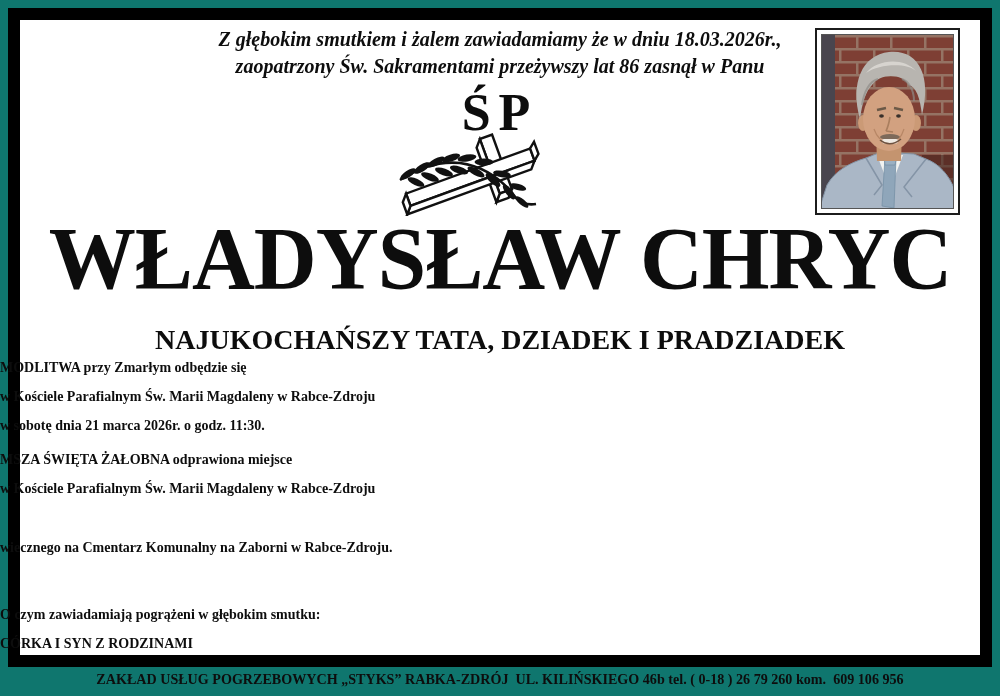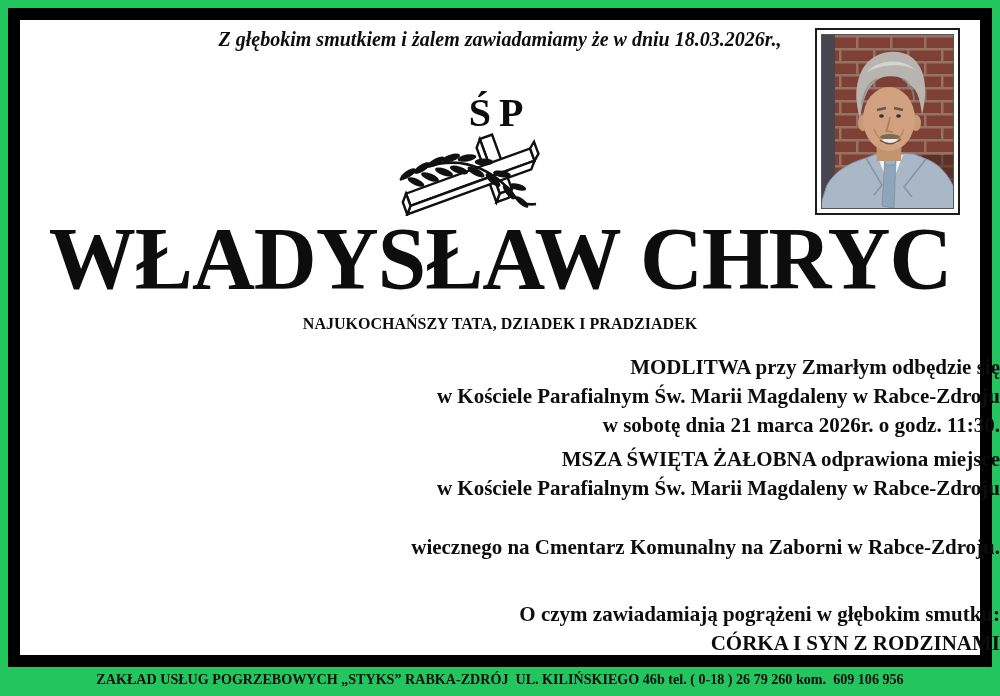--- a/index.html
+++ b/index.html
@@ -1,48 +1,49 @@
 <!DOCTYPE html>
 <html lang="pl"><head>
 <meta charset="utf-8">
 <style>
   html,body{margin:0;padding:0;background:#ffffff;}
   body{font-family:"Liberation Serif", serif; color:#0d0d0d;}
-  #page{position:relative;width:1000px;height:696px;background:#22c55e;overflow:hidden;}
+  #page{position:relative;width:1000px;height:696px;background:#0f766e;overflow:hidden;}
 
   
   .frame{position:absolute;left:8px;top:8px;width:984px;height:659px;
          border:12px solid #000;box-sizing:border-box;background:#ffffff;}
 
   .abs-center{position:absolute;left:0;right:0;text-align:center;}
 
   .intro{top:26px;font-size:20px;line-height:27px;font-weight:bold;font-style:italic;letter-spacing:0px;}
-  .sp{top:90px;font-size:40px;font-weight:bold;letter-spacing:8px;line-height:46px;}
+  .sp{top:90px;font-size:52px;font-weight:bold;letter-spacing:8px;line-height:46px;}
   .cross-wrap{position:absolute;left:396px;top:130px;width:152px;height:86px;}
   .name{top:212px;font-size:88px;line-height:94px;font-weight:bold;letter-spacing:-1px;transform:scaleX(0.99);}
-  .subtitle{top:310px;font-size:16px;line-height:28px;font-weight:bold;}
-  .para{position:absolute;left:0;right:0;text-align:right;font-weight:bold;
-        font-size:21px;line-height:29px;}
+  .subtitle{top:326px;font-size:28px;line-height:28px;font-weight:bold;}
+  .para{position:absolute;left:0;right:0;text-align:left;font-weight:bold;
+        font-size:14px;line-height:29px;}
   #p1{top:353px} #p2{top:445px} #p3{top:533px} #p4{top:600px}
   .footer{top:669px;font-size:15px;line-height:20px;font-weight:bold;white-space:pre;
           transform:scaleX(0.94);transform-origin:center;}
 
   
   .photo{position:absolute;left:815px;top:28px;background:#ffffff;
          border:2px solid #1c1c1c;padding:4px;}
   .photo-inner{border:1px solid #555;line-height:0;}
 </style>
 </head>
 <body>
 
 <div id="page">
   <div class="frame"></div>
 
   <div class="abs-center intro">
     <div>Z głębokim smutkiem i żalem zawiadamiamy że w dniu 18.03.2026r.,</div>
+    <div>zaopatrzony Św. Sakramentami przeżywszy lat 86 zasnął w Panu</div>
   </div>
 
   <div class="photo">
     <div class="photo-inner">
       <svg width="131" height="173" viewBox="0 0 131 173">
         <defs>
           <pattern id="bricks" width="34" height="26" patternUnits="userSpaceOnUse">
             <rect width="34" height="26" fill="#8a4438"></rect>
             <rect y="0" width="34" height="2.5" fill="#a88a78"></rect>
             <rect y="13" width="34" height="2.5" fill="#a88a78"></rect>

